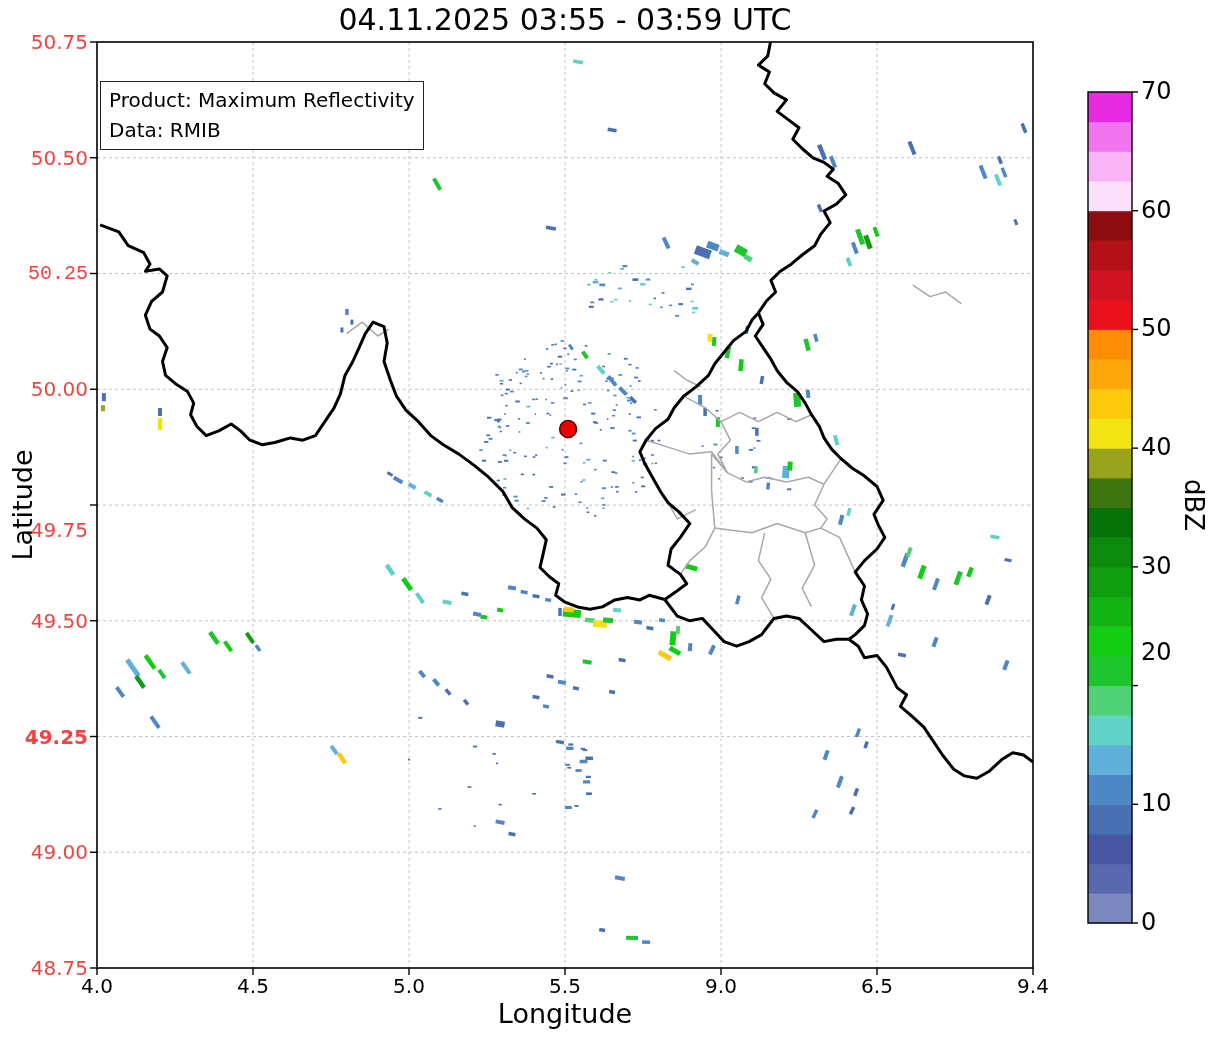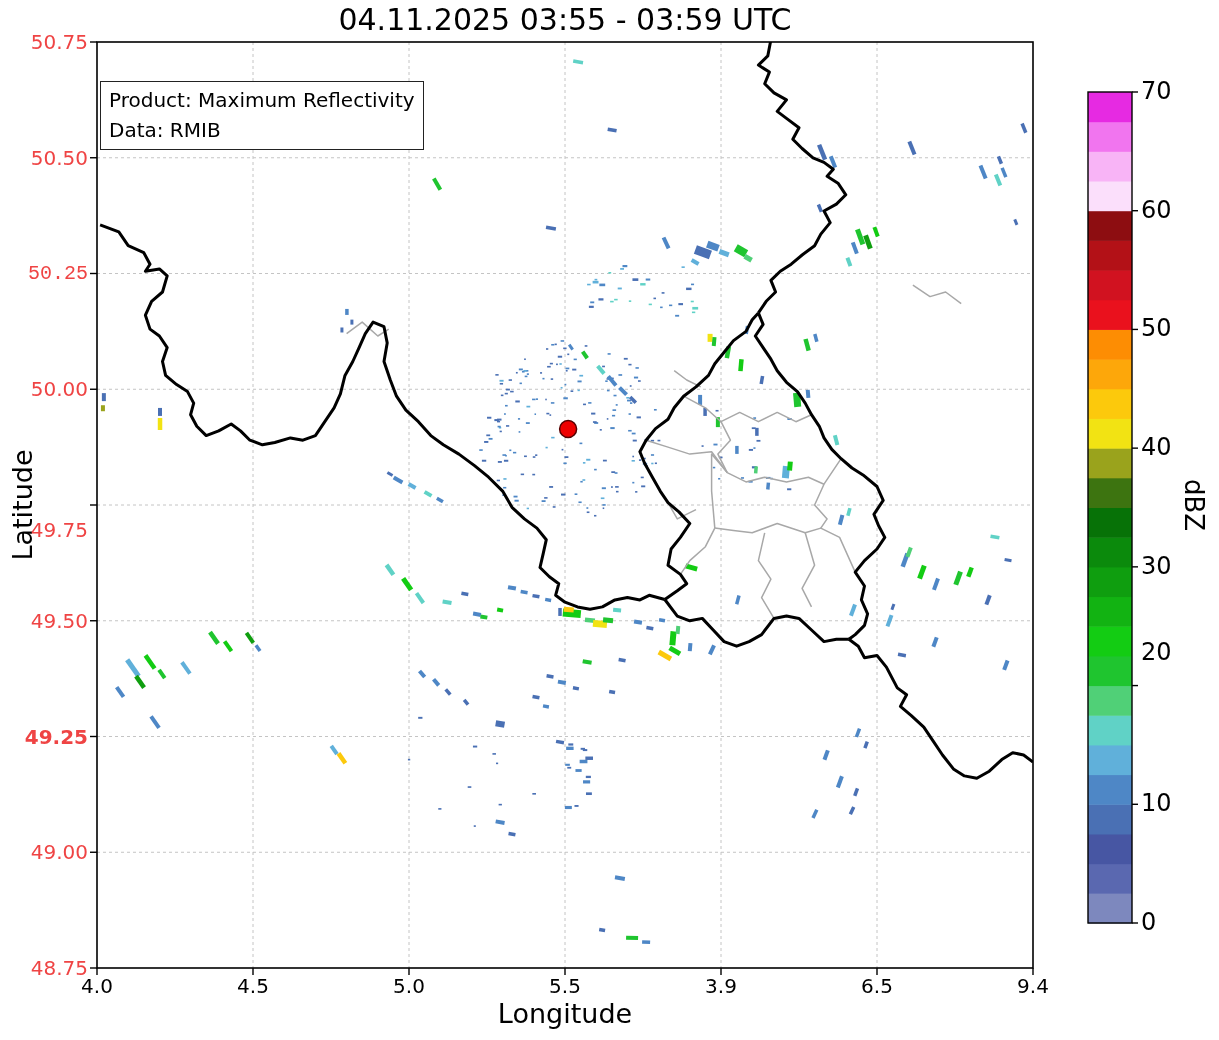--- a/index.html
+++ b/index.html
@@ -536,21 +536,21 @@
 <div class="note-box">
   <div>Product: Maximum Reflectivity</div>
   <div>Data: RMIB</div>
 </div>
 
 <div id="tick-layer">
       <div class="xtick" style="left: 97px;">4.0</div>
       <div class="xtick" style="left: 253px;">4.5</div>
       <div class="xtick" style="left: 409px;">5.0</div>
       <div class="xtick" style="left: 565px; text-align: center;">5.5</div>
-      <div class="xtick" style="left: 721px;">3.9</div>
+      <div class="xtick" style="left: 721px;">9.0</div>
       <div class="xtick" style="left: 877px;">6.5</div>
       <div class="xtick" style="left: 1033px;">9.4</div>
       <div class="ytick" style="top: 956px;">48.75</div>
       <div class="ytick" style="top: 840.25px;">49.00</div>
       <div class="ytick" style="top: 724.5px; font-weight: bold;">49.25</div>
       <div class="ytick" style="top: 608.75px;">49.50</div>
       <div class="ytick" style="top: 512px; margin-top: 6px;">49.75</div>
       <div class="ytick" style="top: 377.25px;">50.00</div>
       <div class="ytick" style="top: 261.5px; font-family: Liberation Mono, monospace;">50.25</div>
       <div class="ytick" style="top: 145.75px;">50.50</div>

